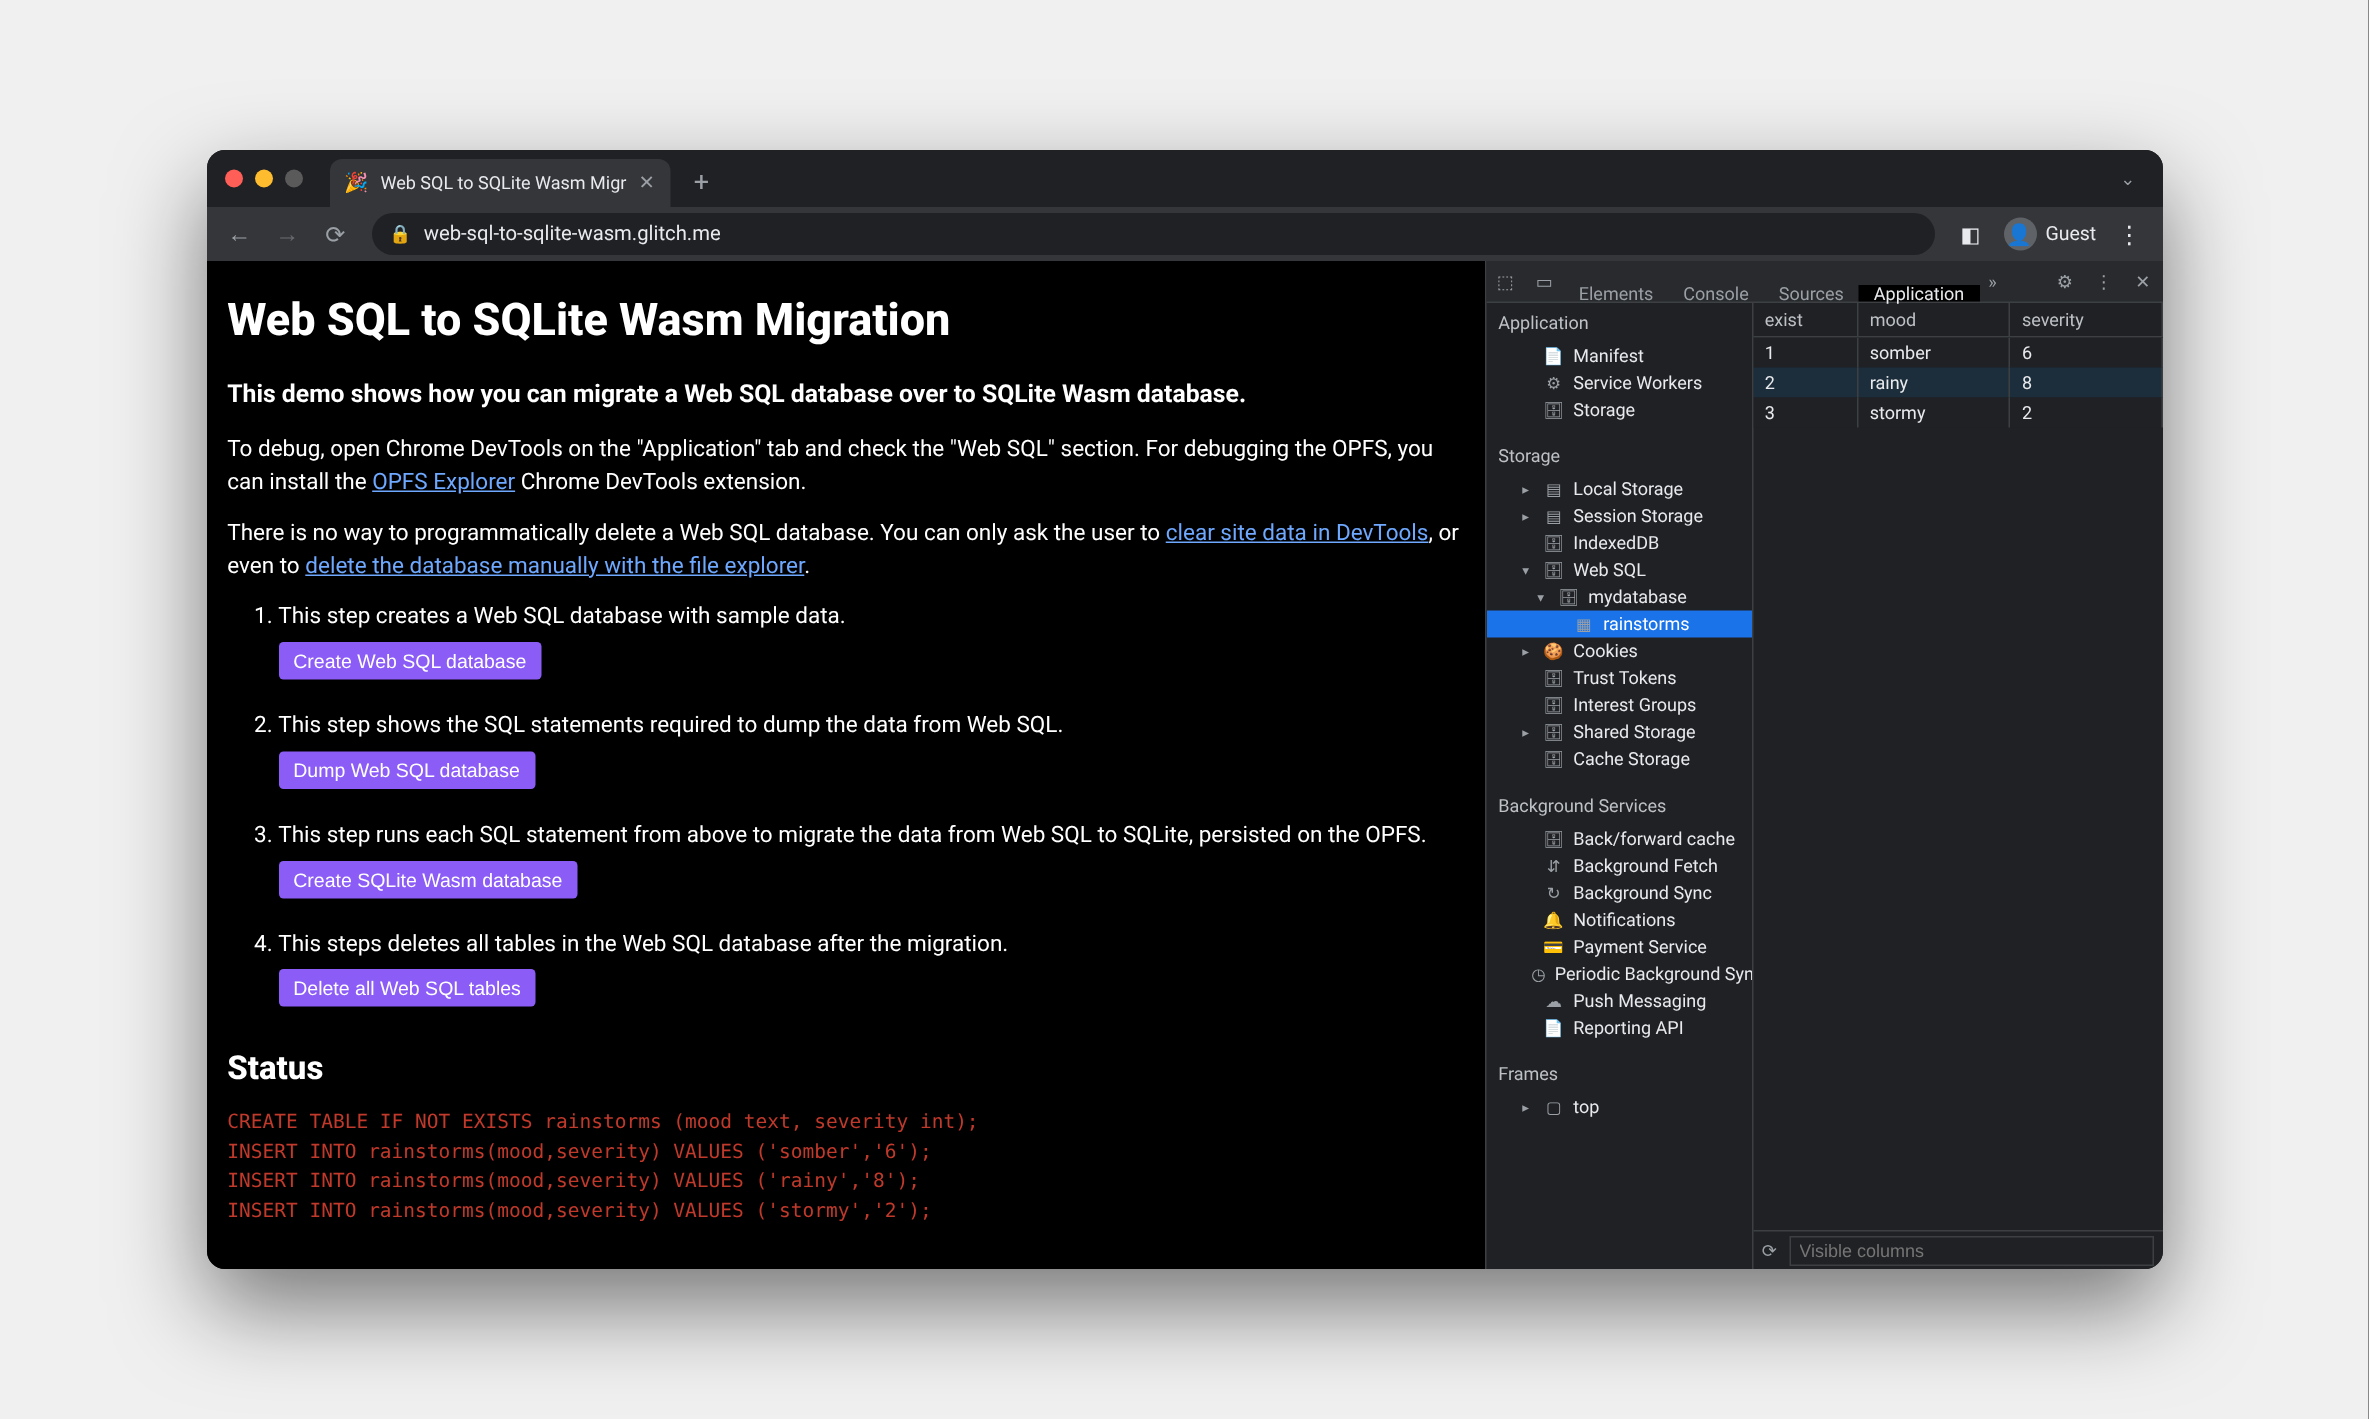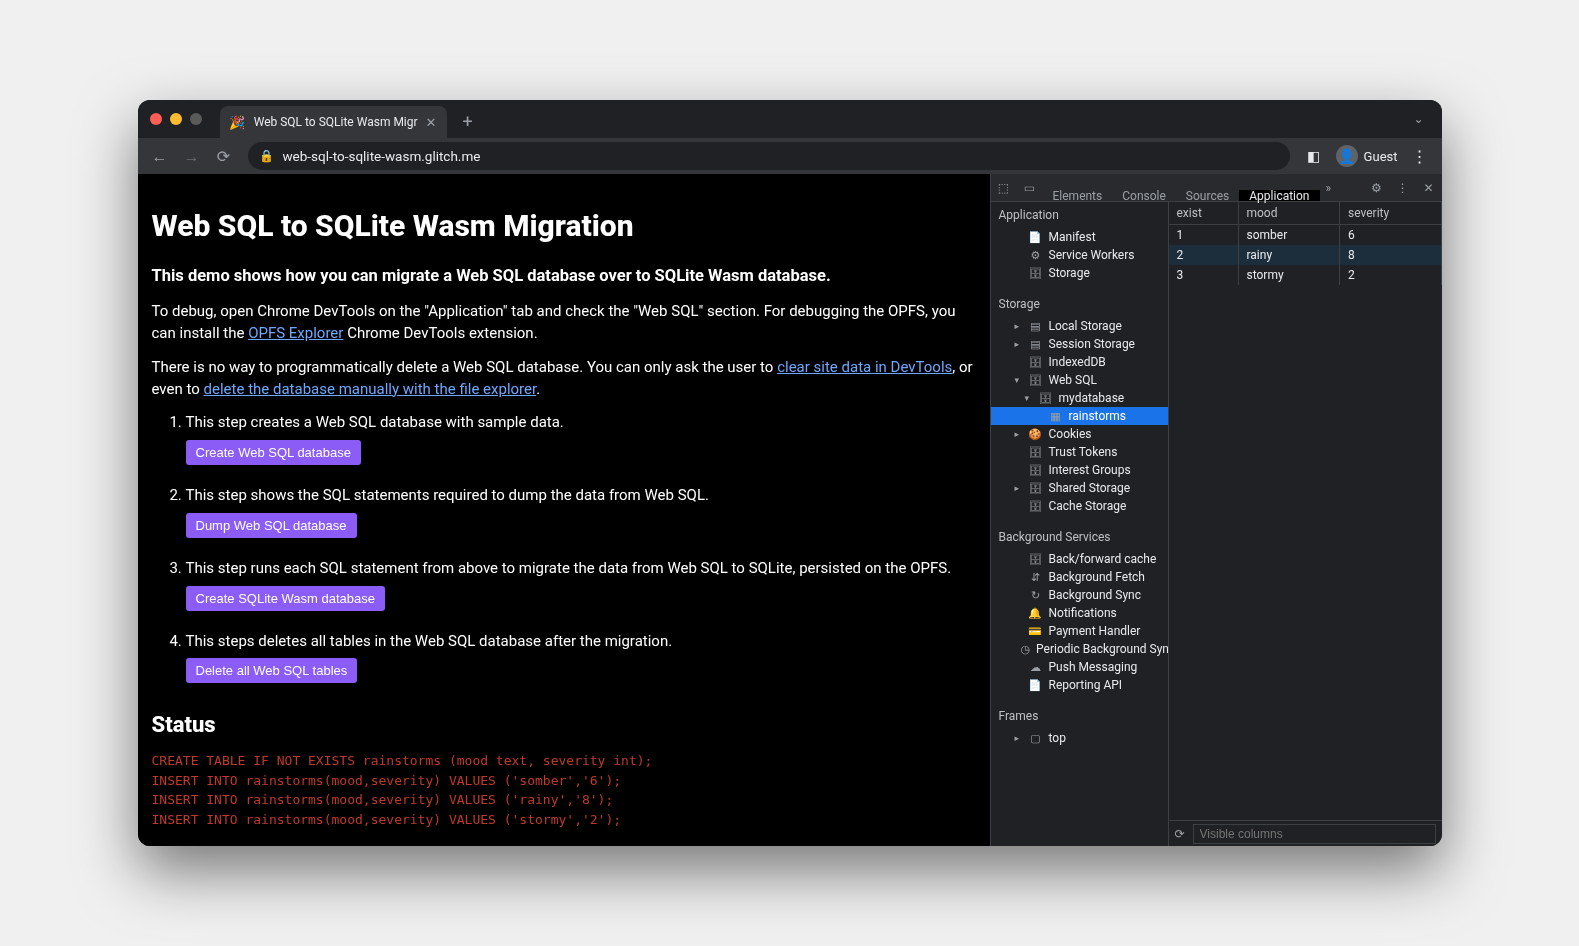--- a/index.html
+++ b/index.html
@@ -84,21 +84,21 @@
   .guest { display:flex; align-items:center; gap:6px; color:#e8eaed; font-size:13px; padding:0 6px; cursor:pointer;}
   .avatar-circle { width:22px; height:22px; border-radius:50%; background:#5f6368; display:flex; align-items:center; justify-content:center; font-size:14px;}
   .kebab { color:#e8eaed; font-size:16px; padding:0 6px; cursor:pointer;}
 
   
   .body { flex:1; display:flex; min-height:0; }
   .page {
     flex: 1;
     background: #000;
     color: #fff;
-    padding: 30px 14px;
+    padding: 18px 14px;
     overflow: auto;
     font-size: 15px;
     line-height: 1.45;
   }
   .page h1 { font-size: 30px; font-weight: 800; margin-bottom: 16px; }
   .page h2.sub { font-size: 16.5px; font-weight: 700; margin-bottom: 14px; }
   .page p { margin-bottom: 12px; }
   .page a { color:#6ea8ff; text-decoration: underline; }
   .page ol { padding-left: 34px; }
   .page ol li { margin-bottom: 10px; }
@@ -390,21 +390,21 @@
               <span>Background Sync</span>
             </div>
             <div class="tree-item l2">
               <span class="arrow"></span>
               <span class="ic">🔔</span>
               <span>Notifications</span>
             </div>
             <div class="tree-item l2">
               <span class="arrow"></span>
               <span class="ic">💳</span>
-              <span>Payment Handler</span>
+              <span>Payment Service</span>
             </div>
             <div class="tree-item l2">
               <span class="arrow"></span>
               <span class="ic">◷</span>
               <span>Periodic Background Sync</span>
             </div>
             <div class="tree-item l2">
               <span class="arrow"></span>
               <span class="ic">☁</span>
               <span>Push Messaging</span>

